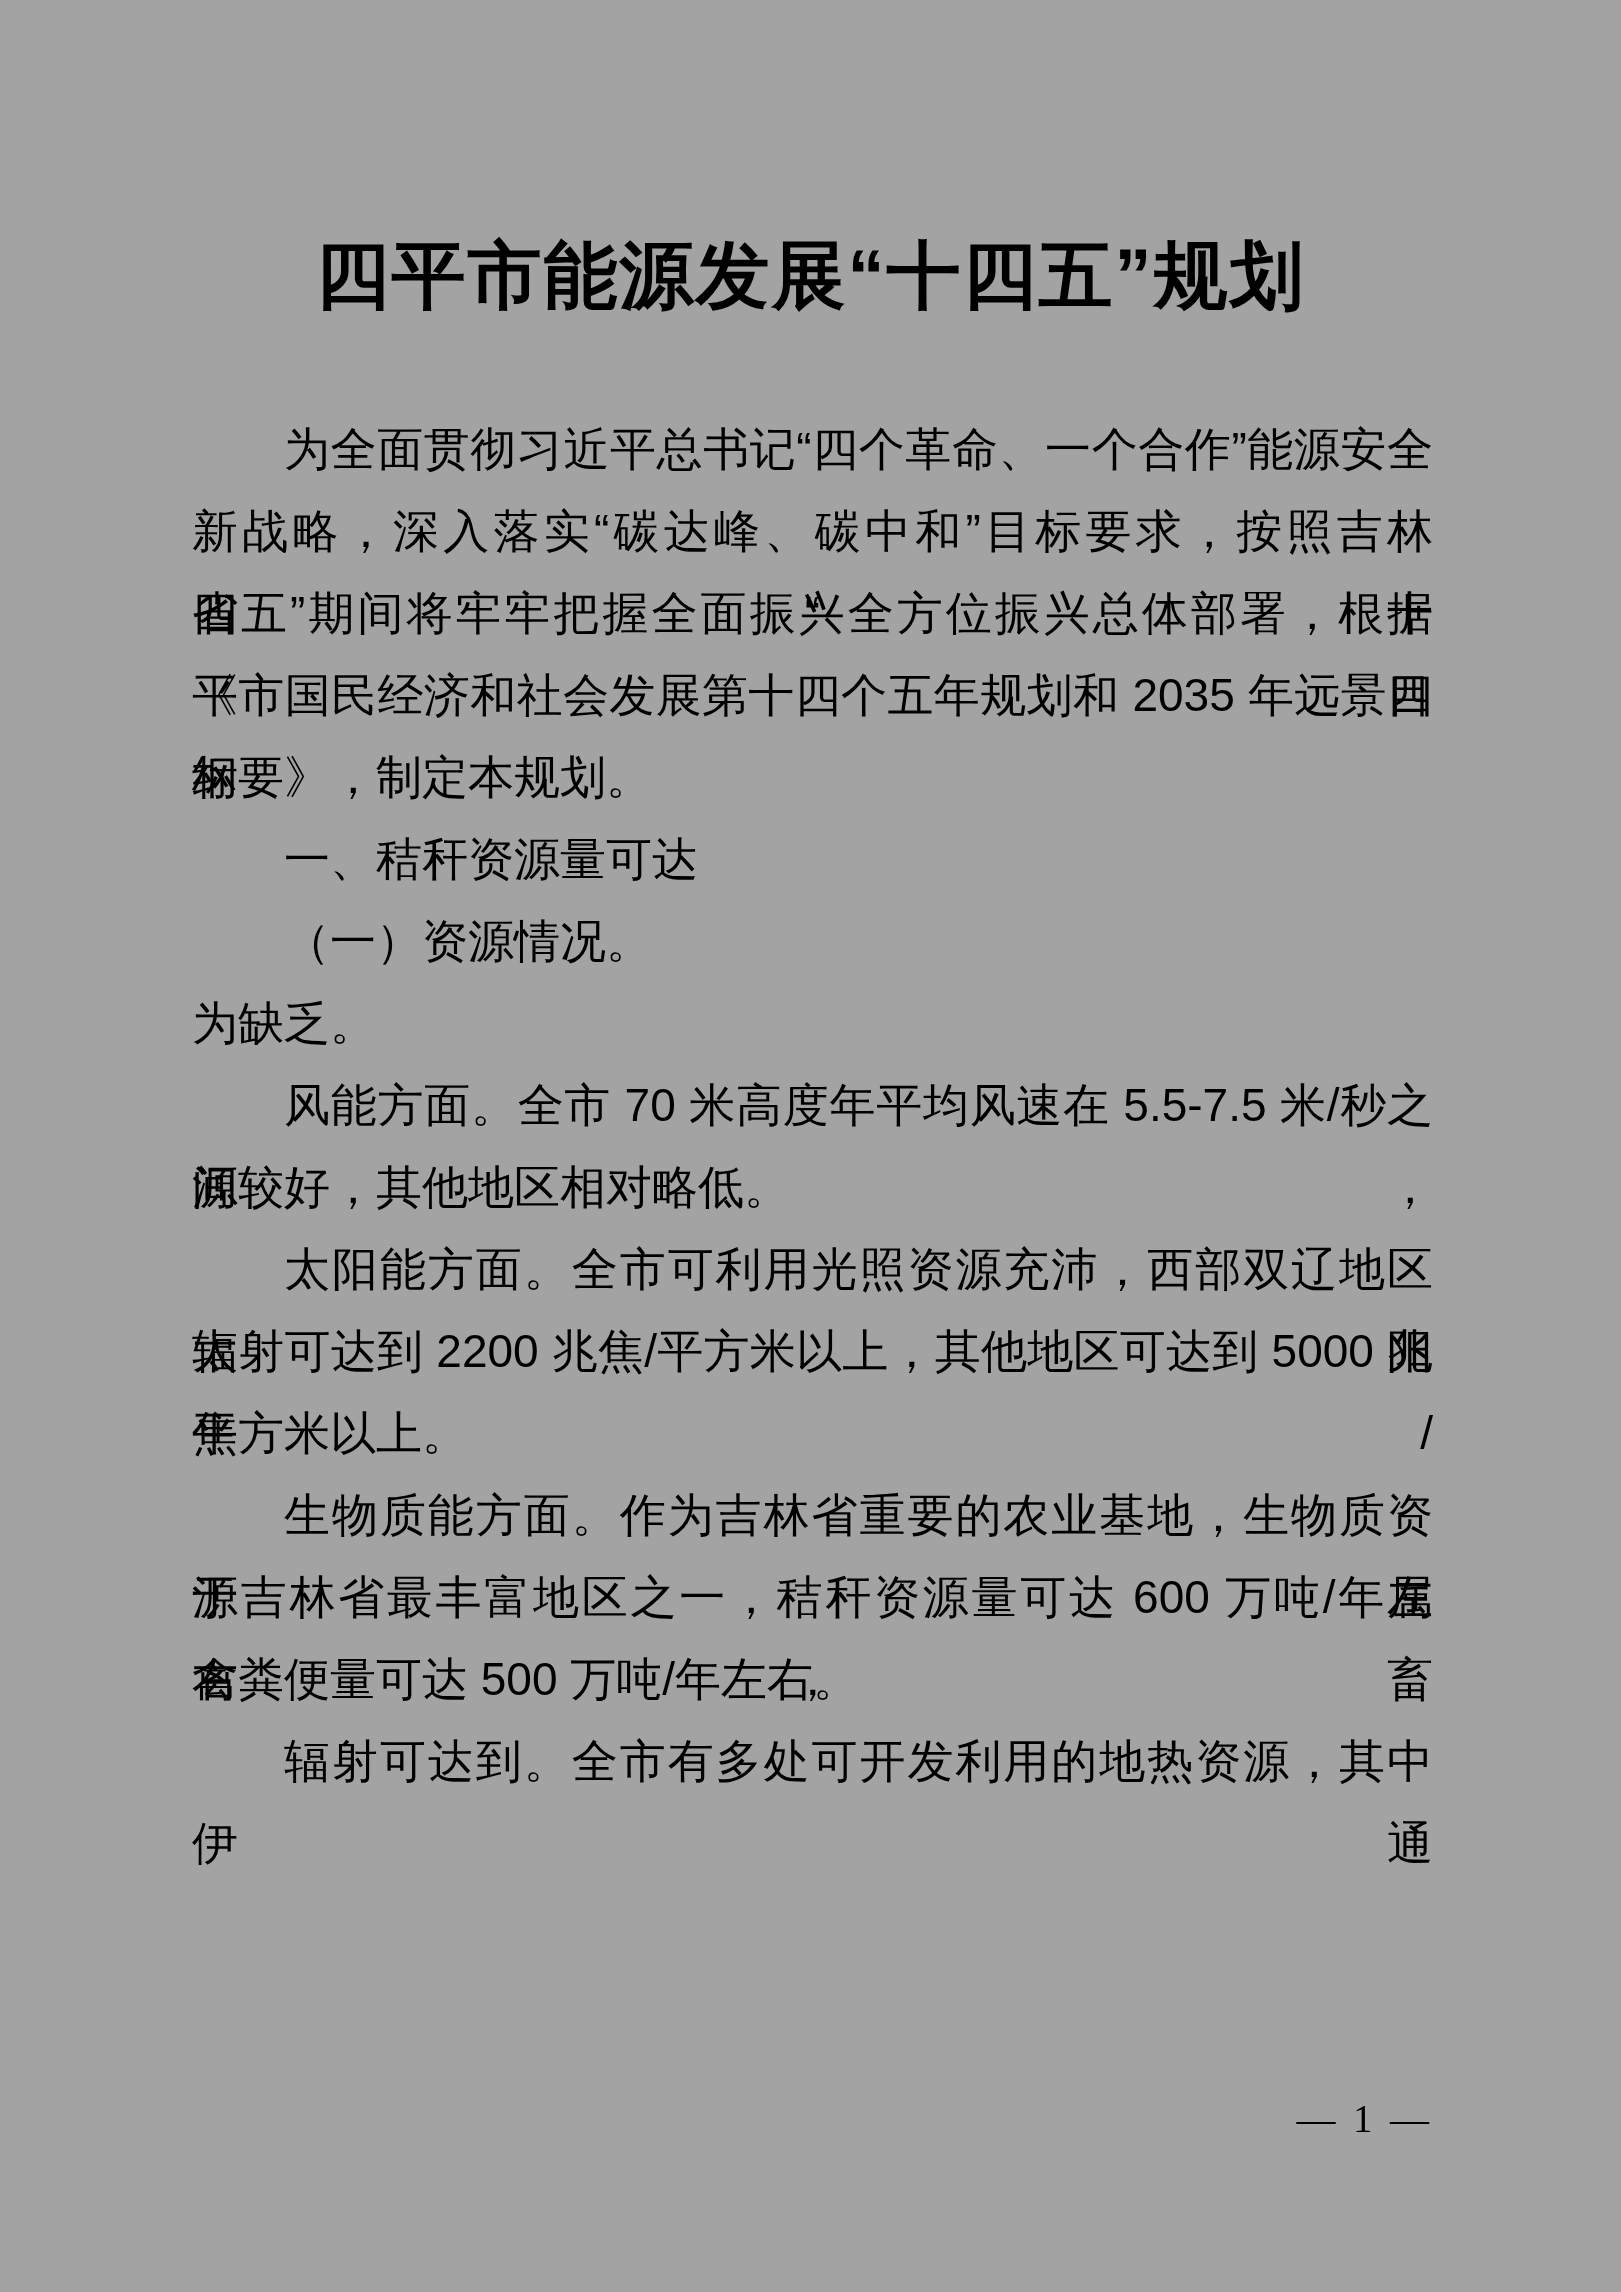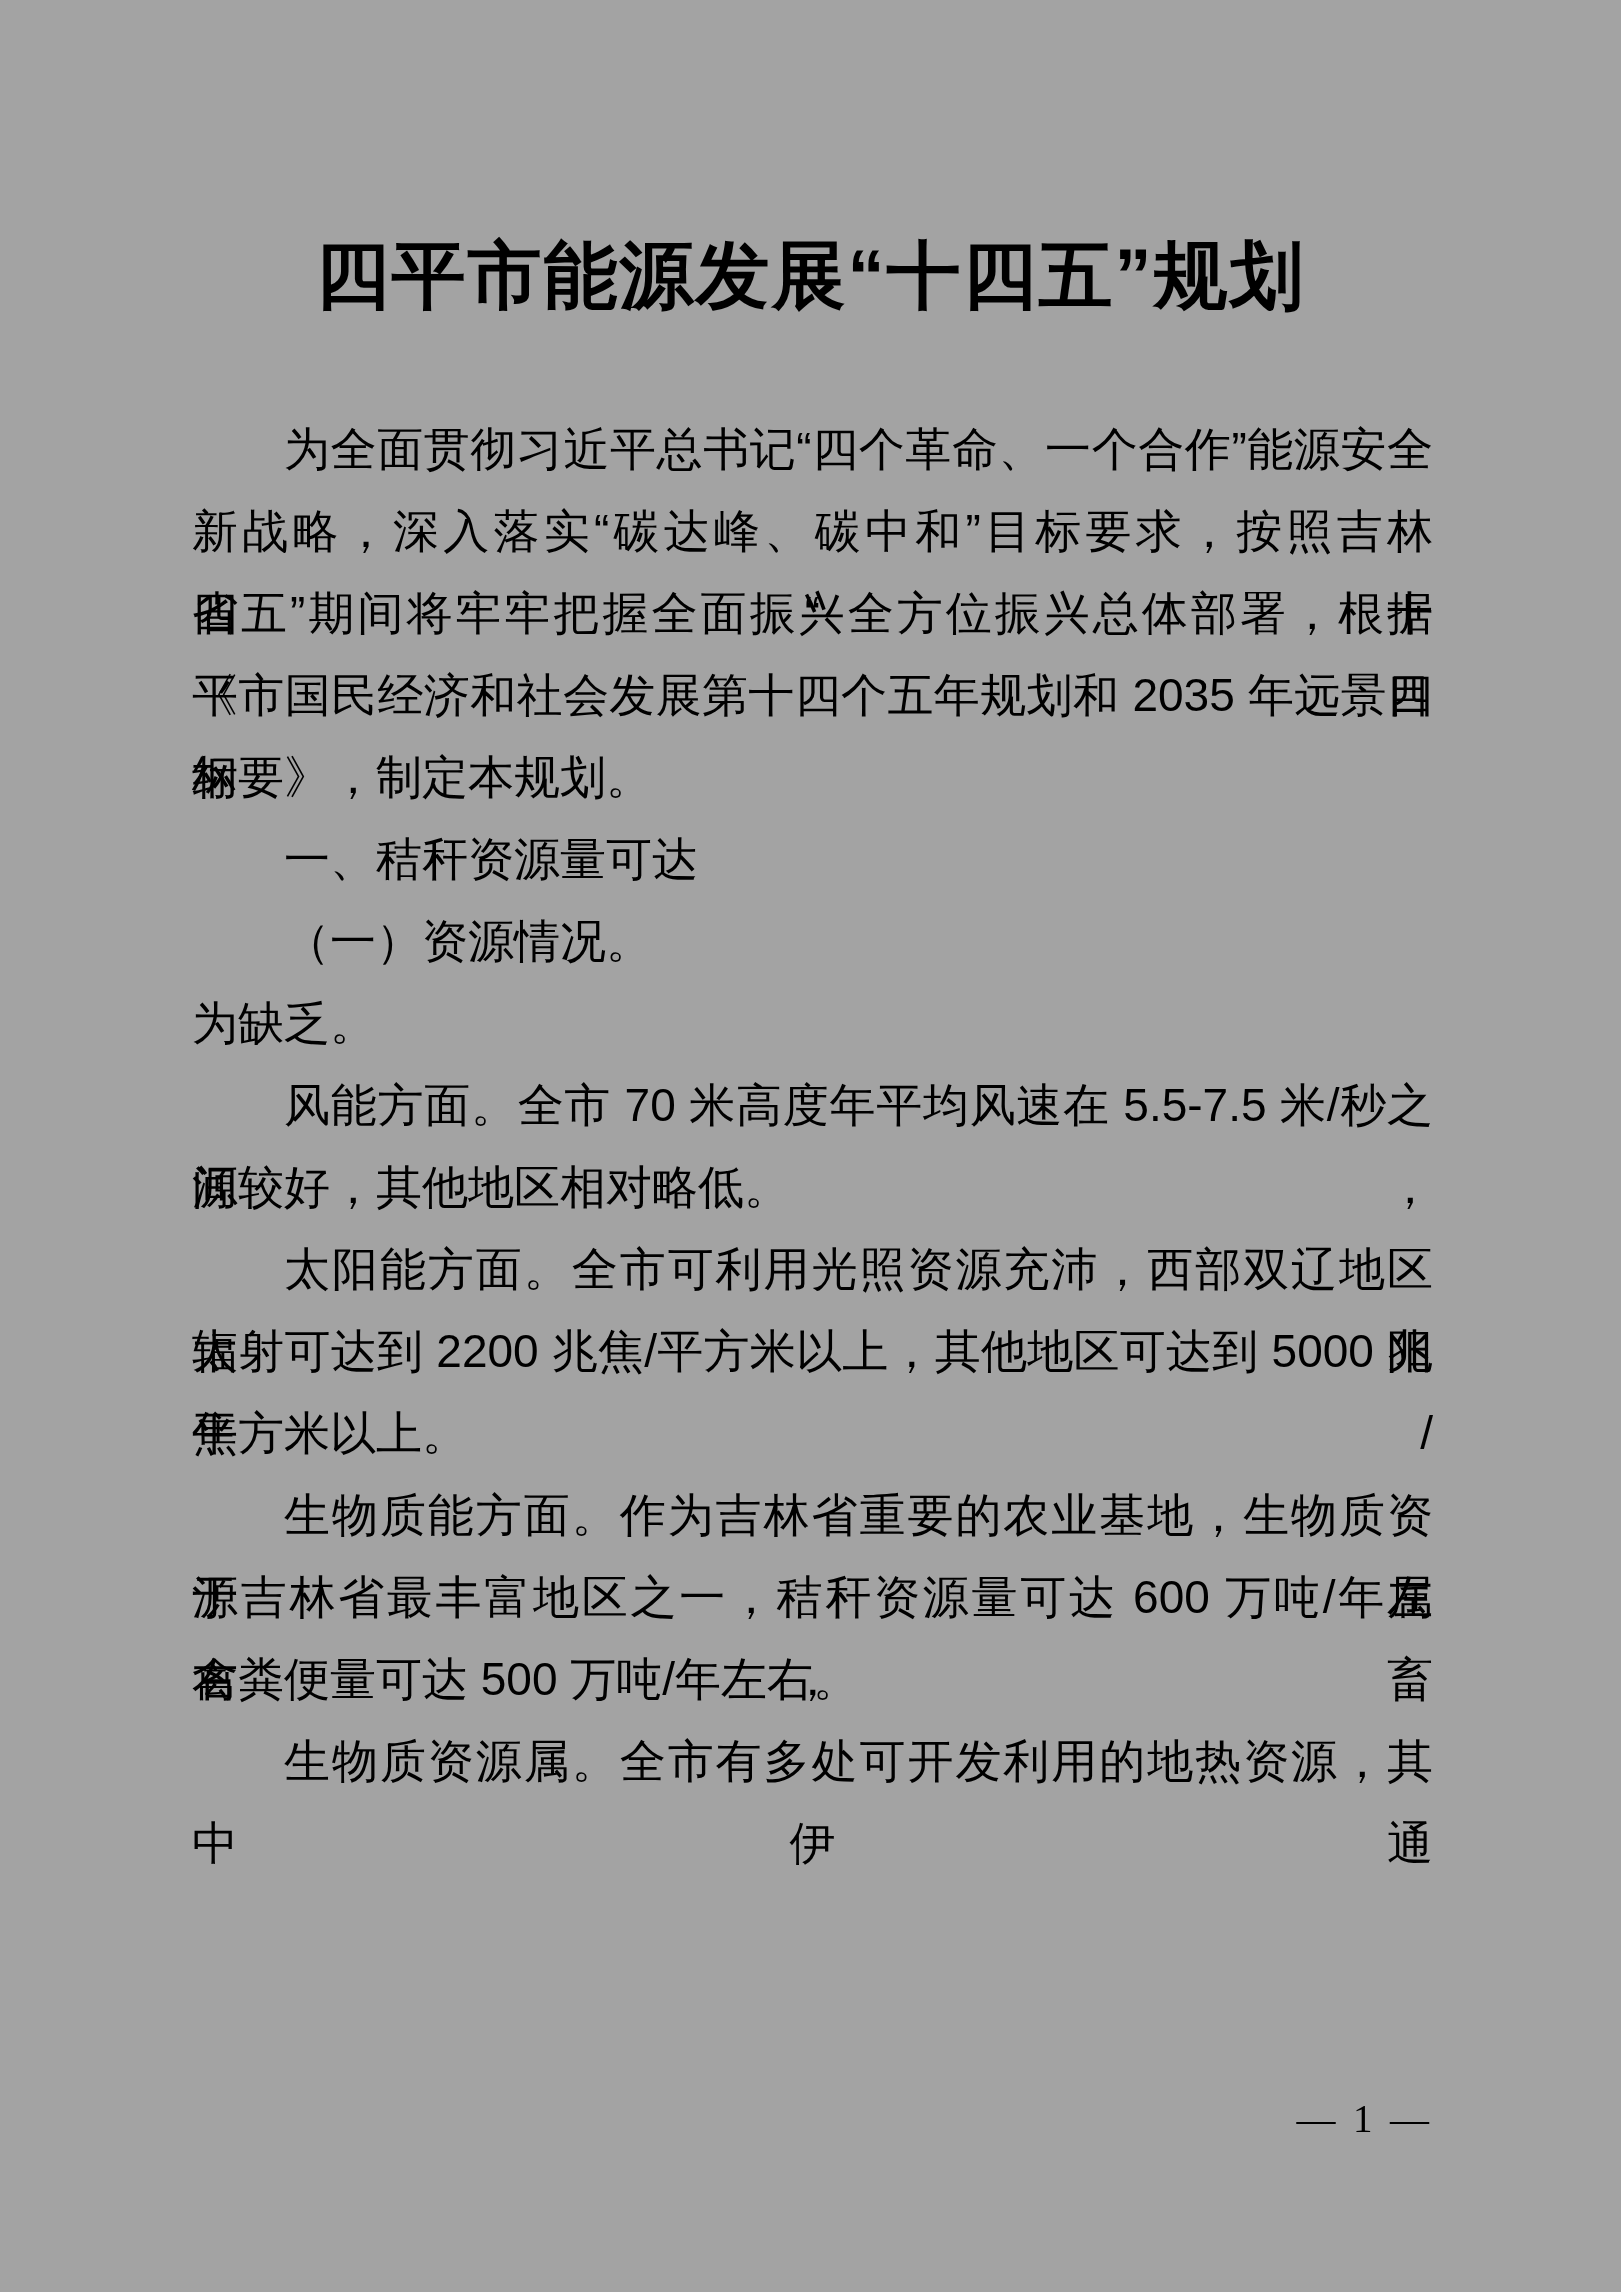--- a/index.html
+++ b/index.html
@@ -74,18 +74,18 @@
       <div class="line indent">（一）资源情况。</div>
       <div class="line">为缺乏。</div>
       <div class="line indent fill">风能方面。全市 70 米高度年平均风速在 5.5-7.5 米/秒之间，</div>
       <div class="line">源较好，其他地区相对略低。</div>
       <div class="line indent fill">太阳能方面。全市可利用光照资源充沛，西部双辽地区太阳</div>
       <div class="line fill">辐射可达到 2200 兆焦/平方米以上，其他地区可达到 5000 兆焦/</div>
       <div class="line">平方米以上。</div>
       <div class="line indent fill">生物质能方面。作为吉林省重要的农业基地，生物质资源属</div>
       <div class="line fill">于吉林省最丰富地区之一，秸秆资源量可达 600 万吨/年左右，畜</div>
       <div class="line">禽粪便量可达 500 万吨/年左右。</div>
-      <div class="line indent fill">生物质资源属。全市有多处可开发利用的地热资源，其中伊通</div>
+      <div class="line indent fill">辐射可达到。全市有多处可开发利用的地热资源，其中伊通</div>
     </div>
 
   <div class="page-num">— 1 —</div>
 </div>
 
 
 </body></html>

